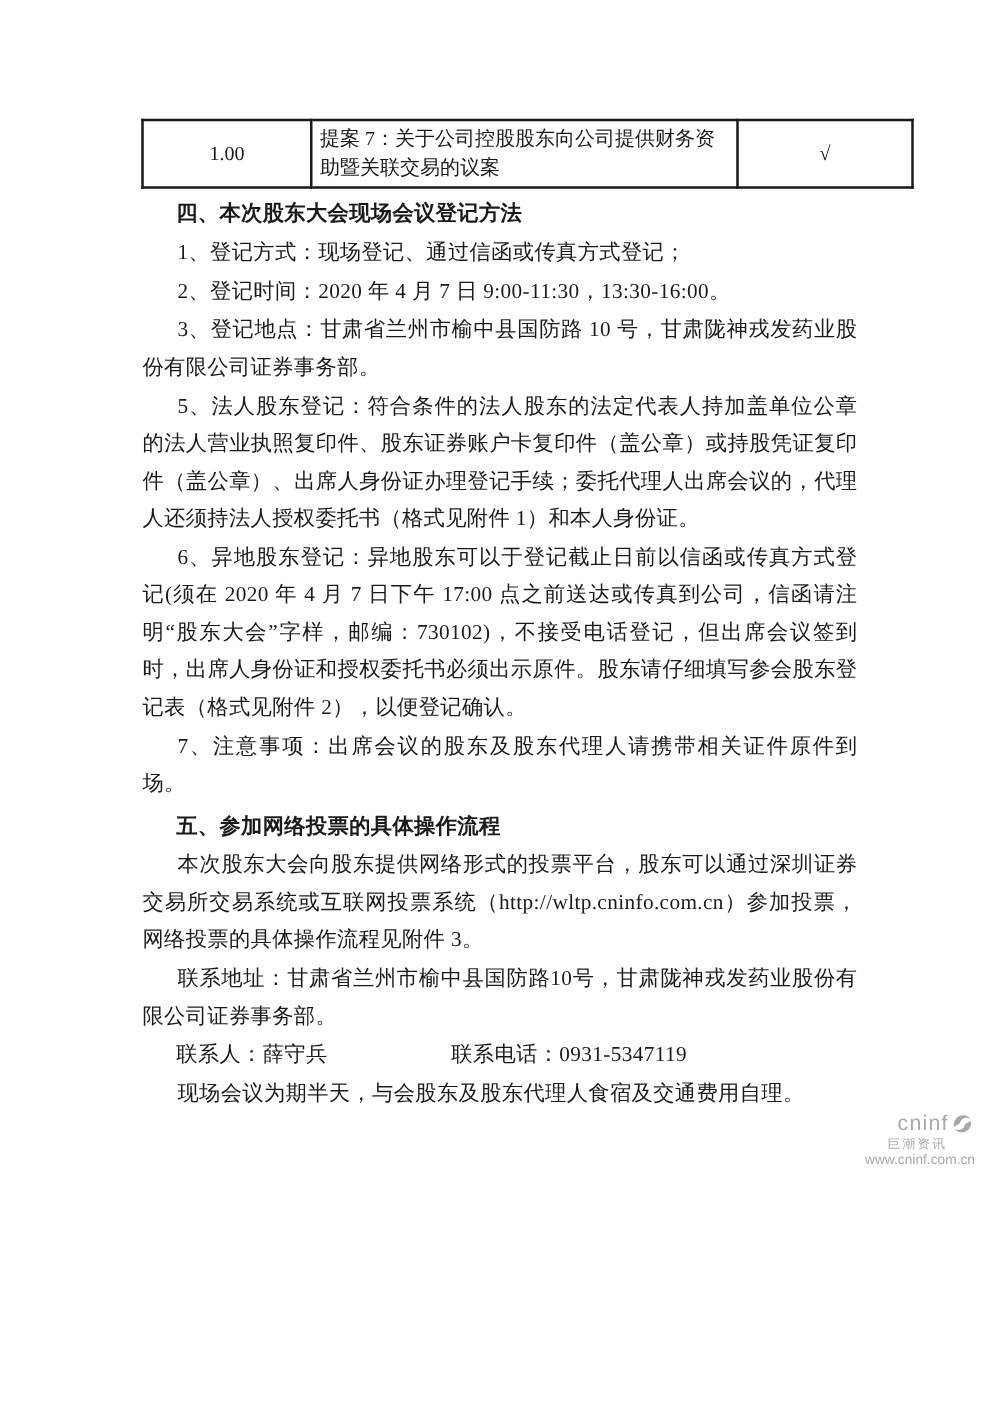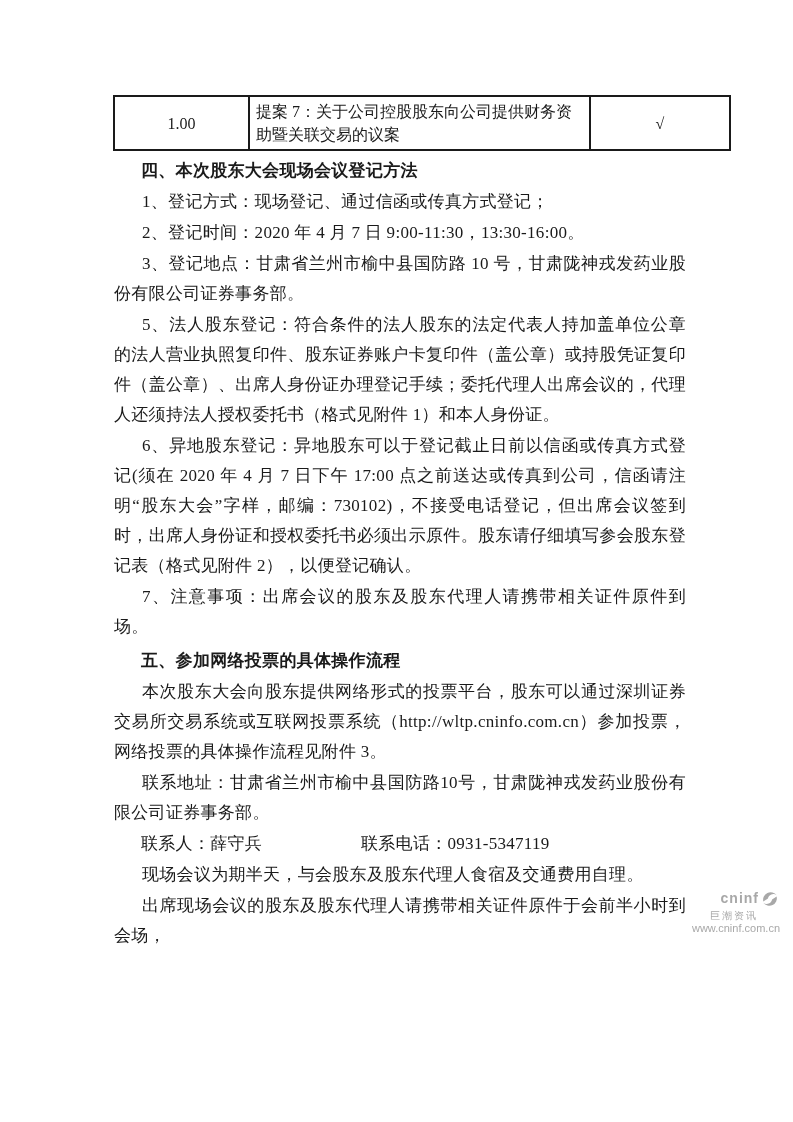--- a/index.html
+++ b/index.html
@@ -77,22 +77,22 @@
     line-height: 1.1;
     user-select: none;
   }
   .logo-row {
     display: flex;
     align-items: center;
     justify-content: flex-end;
     gap: 1px;
   }
   .logo-word {
-    font-size: 14px;
-    font-weight: bold;
+    font-size: 17px;
+    font-weight: normal;
     letter-spacing: 1px;
   }
   .logo-swirl { width: 20px; height: 20px; display: inline-block; }
   .logo-cn  { font-size: 10px; letter-spacing: 2px; margin-top: 1px; padding-right: 22px; }
   .logo-url { font-size: 11px; margin-top: 1px; }
 </style>
 </head>
 <body>
 
 <div class="page">
@@ -122,21 +122,20 @@
       <p class="para">本次股东大会向股东提供网络形式的投票平台，股东可以通过深圳证券交易所交易系统或互联网投票系统（http://wltp.cninfo.com.cn）参加投票，网络投票的具体操作流程见附件 3。</p>
 
       <p class="para">联系地址：甘肃省兰州市榆中县国防路10号，甘肃陇神戎发药业股份有限公司证券事务部。</p>
 
       <div class="contact-row">
         <span class="contact-left">联系人：薛守兵</span>
         <span class="contact-right">联系电话：0931-5347119</span>
       </div>
 
       <p class="para">现场会议为期半天，与会股东及股东代理人食宿及交通费用自理。</p>
-      <p class="para">出席现场会议的股东及股东代理人请携带相关证件原件于会前半小时到会场，</p>
 
     </div>
   </div>
 
   <div class="cninfo-logo">
     <div class="logo-row">
       <span class="logo-word">cninf</span>
       <span class="logo-swirl">
         <svg viewBox="0 0 24 24" width="20" height="20" aria-hidden="true">
           <path d="M4 15 A 9 9 0 0 1 20 7.5 A 6.5 6.5 0 0 0 9.5 11.5 Z" fill="#a8a8a8"></path>

